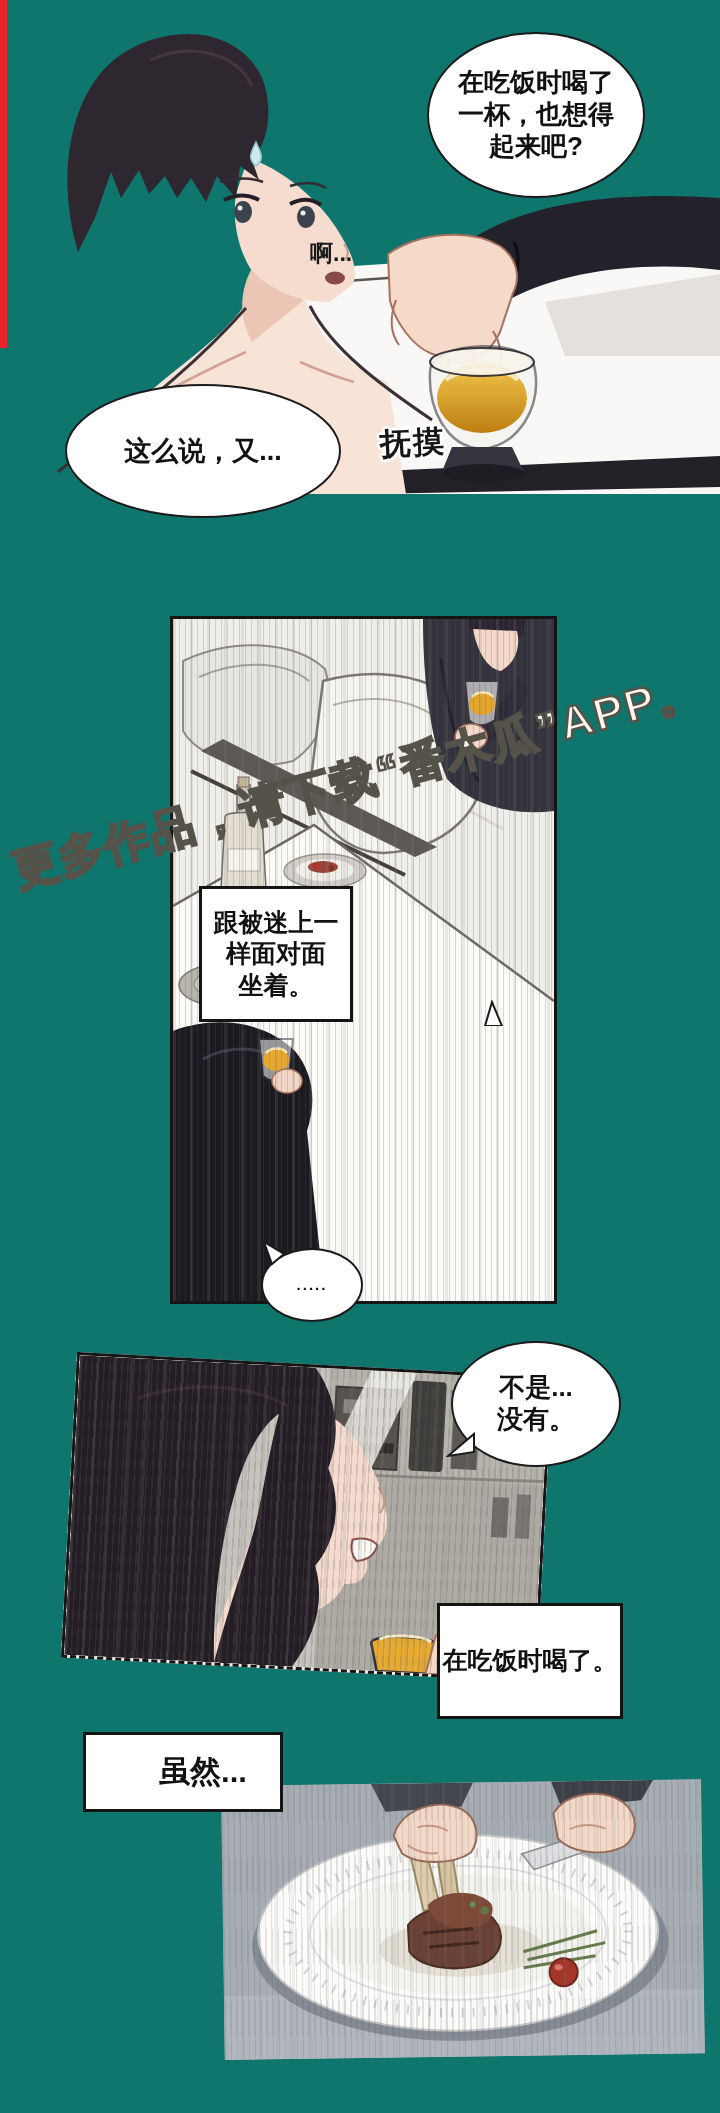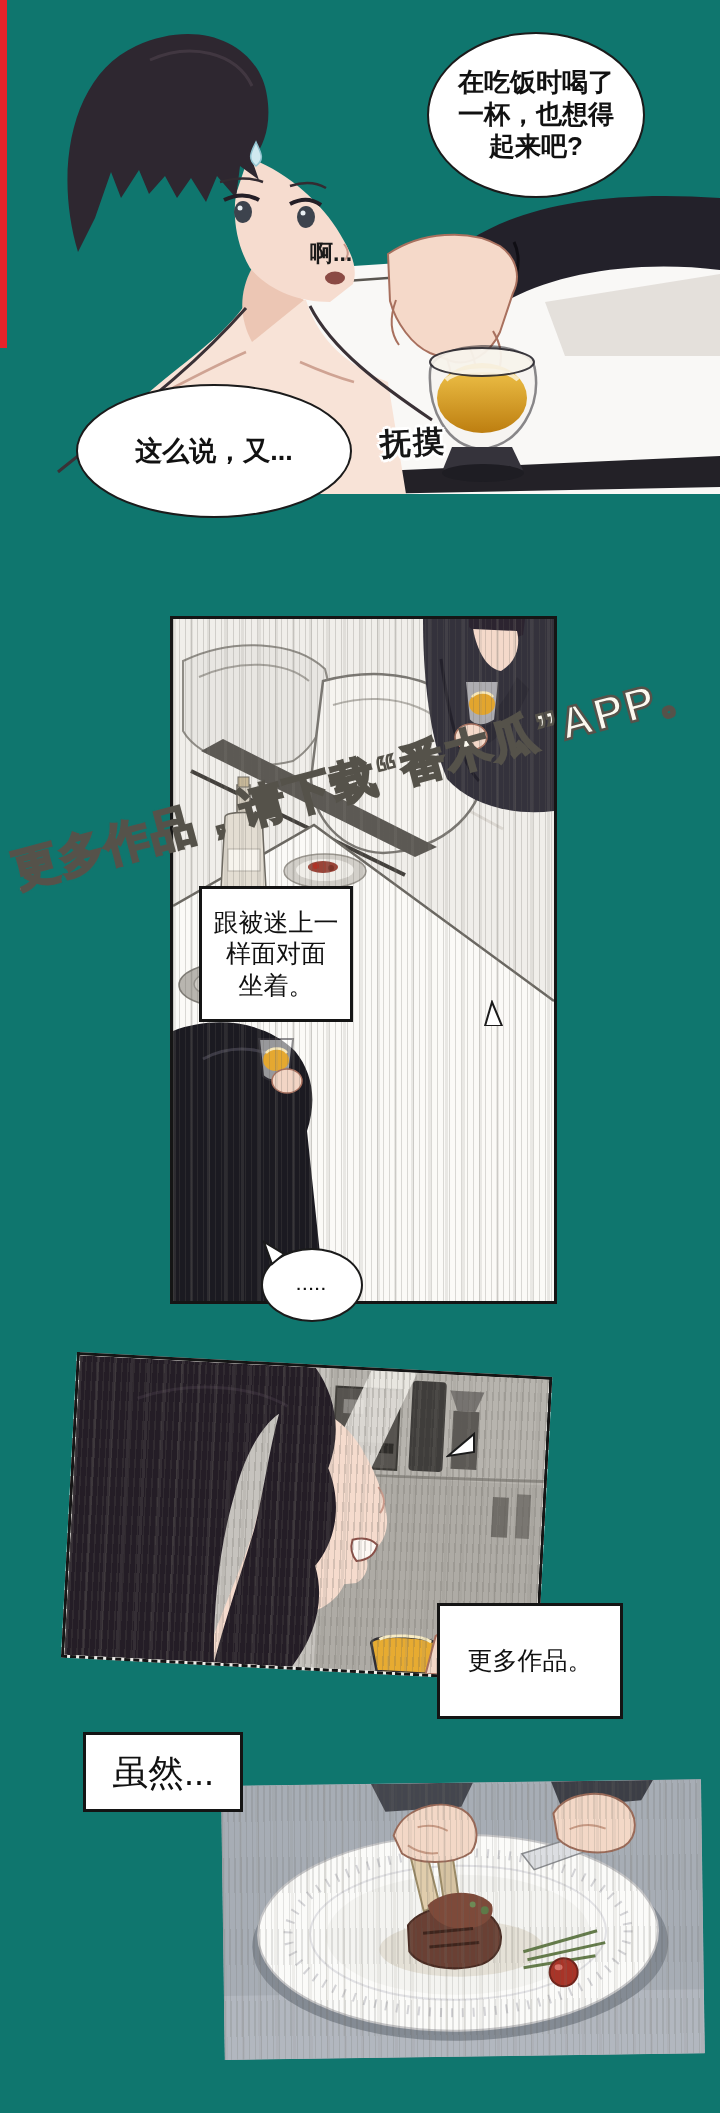--- a/index.html
+++ b/index.html
@@ -5,21 +5,21 @@
   html,body{margin:0;padding:0;background:#fff;}
   #page{position:relative;width:720px;height:2113px;background:#0f766e;overflow:hidden;
         font-family:"Liberation Sans","DejaVu Sans",sans-serif;color:#111;}
   .abs{position:absolute;}
   
   .bubble{position:absolute;background:#fff;border:2.5px solid #1b1b1b;border-radius:50%;
           display:flex;align-items:center;justify-content:center;text-align:center;
           font-weight:bold;line-height:1.22;white-space:pre-line;z-index:20;}
   .capbox{position:absolute;background:#fff;border:3px solid #141414;
           display:flex;align-items:center;justify-content:center;text-align:center;
-          font-weight:normal;line-height:1.25;white-space:pre-line;z-index:20;}
+          font-weight:bold;line-height:1.25;white-space:pre-line;z-index:20;}
   .murmur{position:absolute;font-weight:bold;z-index:20;color:#1a1a1a;}
   .sfx{position:absolute;font-weight:900;color:#161616;letter-spacing:2px;z-index:20;
        transform:rotate(-3deg);
        text-shadow:-2px -2px 0 #fff,2px -2px 0 #fff,-2px 2px 0 #fff,2px 2px 0 #fff,
                    0 -3px 0 #fff,0 3px 0 #fff,-3px 0 0 #fff,3px 0 0 #fff;}
   .watermark{position:absolute;left:14px;top:842px;z-index:40;font-size:45px;font-weight:bold;
              letter-spacing:2px;color:#fbf9f0;white-space:nowrap;
              transform:rotate(-15deg);transform-origin:0 50%;
              -webkit-text-stroke:2.5px #55524a;
              text-shadow:0 0 2px #6a675f;pointer-events:none;}
@@ -98,21 +98,21 @@
       <ellipse cx="483" cy="473" rx="41" ry="9" fill="#1e1d23"></ellipse>
     </g>
   </svg>
 
   <div class="bubble" style="left:427px;top:32px;width:214px;height:162px;font-size:26px;"><span>在吃饭时喝了
 一杯，也想得
 起来吧?</span></div>
 
   <div class="murmur" style="left:310px;top:238px;font-size:23px;"><span>啊...</span></div>
 
-  <div class="bubble" style="left:76px;top:384px;width:272px;height:130px;font-size:27px;"><span>这么说，又...</span></div>
+  <div class="bubble" style="left:65px;top:384px;width:272px;height:130px;font-size:27px;"><span>这么说，又...</span></div>
 
   <div class="sfx" style="left:380px;top:422px;font-size:31px;"><span>抚摸</span></div>
 
   <div class="panel pborder" style="left:170px;top:616px;width:381px;height:682px;">
     <svg width="381" height="682" viewBox="0 0 381 682">
       <rect width="381" height="682" fill="#f0eeea"></rect>
 
       <path d="M200,140 L330,210 M240,100 L370,176" stroke="#dcd8d2" stroke-width="3" fill="none"></path>
 
       <path d="M10,42 C60,18 122,22 152,50 C162,82 150,122 120,142 C80,152 28,142 10,112 Z" fill="#e8e6e2" stroke="#8f8c86" stroke-width="2"></path>
@@ -234,22 +234,24 @@
         <path d="M314,268 C324,262 356,262 366,268" stroke="#f8ecc4" stroke-width="3" fill="none"></path>
         <path d="M370,262 C382,252 398,252 406,262 L406,300 L362,300 Z" fill="#f2d6c6" stroke="#a8705e" stroke-width="2"></path>
       </g>
     </svg>
     <div class="streaks"></div>
   </div>
 
   <svg class="tail" style="left:446px;top:1428px;" width="30" height="30" viewBox="0 0 30 30">
     <path d="M2,28 L28,6 L28,24 Z" fill="#fff" stroke="#1b1b1b" stroke-width="2"></path>
   </svg>
-
-  <div class="capbox" style="left:437px;top:1603px;width:180px;height:110px;font-size:25px;"><span>更多作品。</span></div>
+  <div class="bubble" style="left:451px;top:1341px;width:166px;height:122px;font-size:26px;"><span>不是...
+没有。</span></div>
+
+  <div class="capbox" style="left:437px;top:1603px;width:180px;height:110px;font-size:25px;"><span>在吃饭时喝了。</span></div>
 
   <div class="panel" style="left:221px;top:1786px;width:480px;height:274px;transform:rotate(-0.8deg);transform-origin:0 0;background:#a7adb5;">
     <svg width="480" height="274" viewBox="0 0 480 274">
       <rect width="480" height="274" fill="#a7adb5"></rect>
       <rect y="210" width="480" height="64" fill="#b2b7bf"></rect>
 
       <path d="M150,0 L252,0 L240,24 L164,28 Z" fill="#44464e"></path>
       <path d="M330,0 L432,0 L420,20 L340,26 Z" fill="#3c3e46"></path>
 
       <ellipse cx="237" cy="162" rx="208" ry="96" fill="#848b94"></ellipse>
@@ -277,15 +279,15 @@
       <path d="M172,52 C180,26 216,14 241,27 C256,36 259,56 249,70 C230,83 194,81 180,70 Z" fill="#f3d8c7" stroke="#9a6a58" stroke-width="2"></path>
       <path d="M186,62 q14,10 30,8 M196,44 q16,-4 30,4" stroke="#c79a84" stroke-width="2" fill="none"></path>
 
       <polygon points="300,72 394,44 400,58 312,88" fill="#dcdee2" stroke="#8a8c90" stroke-width="1.5"></polygon>
       <path d="M332,32 C346,10 382,8 402,22 C417,34 417,56 402,66 C380,77 348,71 336,57 Z" fill="#f3d8c7" stroke="#9a6a58" stroke-width="2"></path>
       <path d="M348,48 q18,-8 36,0" stroke="#c79a84" stroke-width="2" fill="none"></path>
     </svg>
     <div class="streaks light"></div>
   </div>
 
-  <div class="capbox" style="left:83px;top:1732px;width:154px;height:74px;font-size:36px;"><span>虽然...</span></div>
+  <div class="capbox" style="left:83px;top:1732px;width:154px;height:74px;font-size:31px;padding-left:40px;"><span>虽然...</span></div>
 
 </div>
 
 </body></html>

